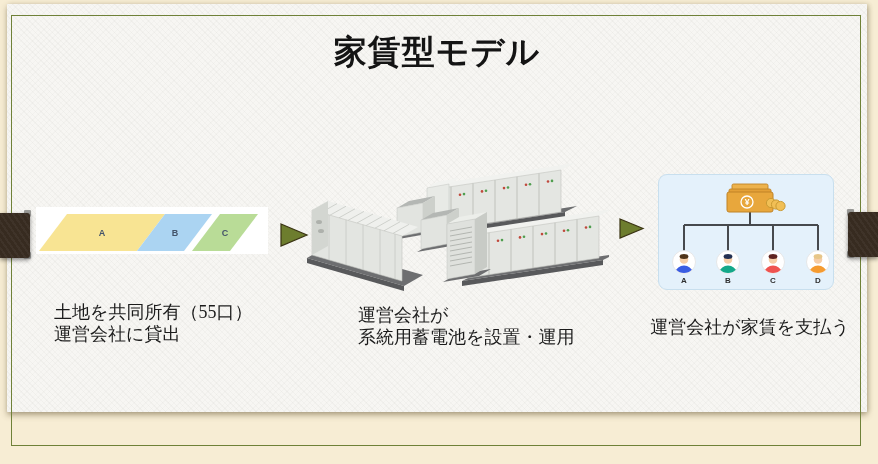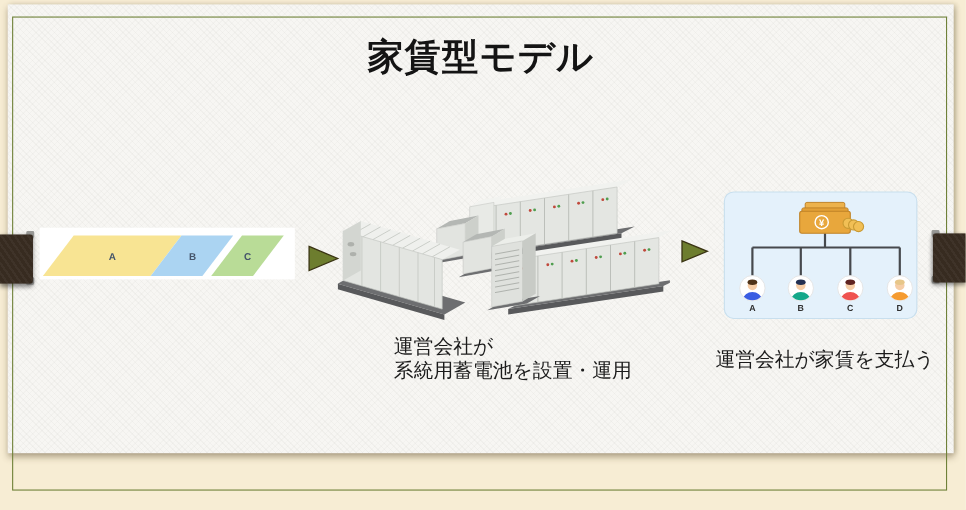--- a/index.html
+++ b/index.html
@@ -269,20 +269,22 @@
             <circle cx="0" cy="-2.5" r="4.3" fill="#f6cda6"></circle>
             <ellipse cx="0" cy="-5.4" rx="4.4" ry="2.5" fill="#e7c689"></ellipse>
             <path d="M-10,12 Q-7,3.5 0,3.5 Q7,3.5 10,12 Z" fill="#f59b30"></path>
           </g>
           <text class="org-label" y="20.5" text-anchor="middle" fill="#2f2f2f">D</text>
         </g>
       </svg>
     </div>
 
     <div class="caption caption-1">
+      <div>土地を共同所有（55口）</div>
+      <div>運営会社に貸出</div>
     </div>
     <div class="caption caption-3">運営会社が家賃を支払う</div>
     <div class="caption caption-2">
       <div>運営会社が</div>
       <div>系統用蓄電池を設置・運用</div>
     </div>
   </div>
 
   <div class="nub nub-lt"></div>
   <div class="nub nub-lb"></div>

